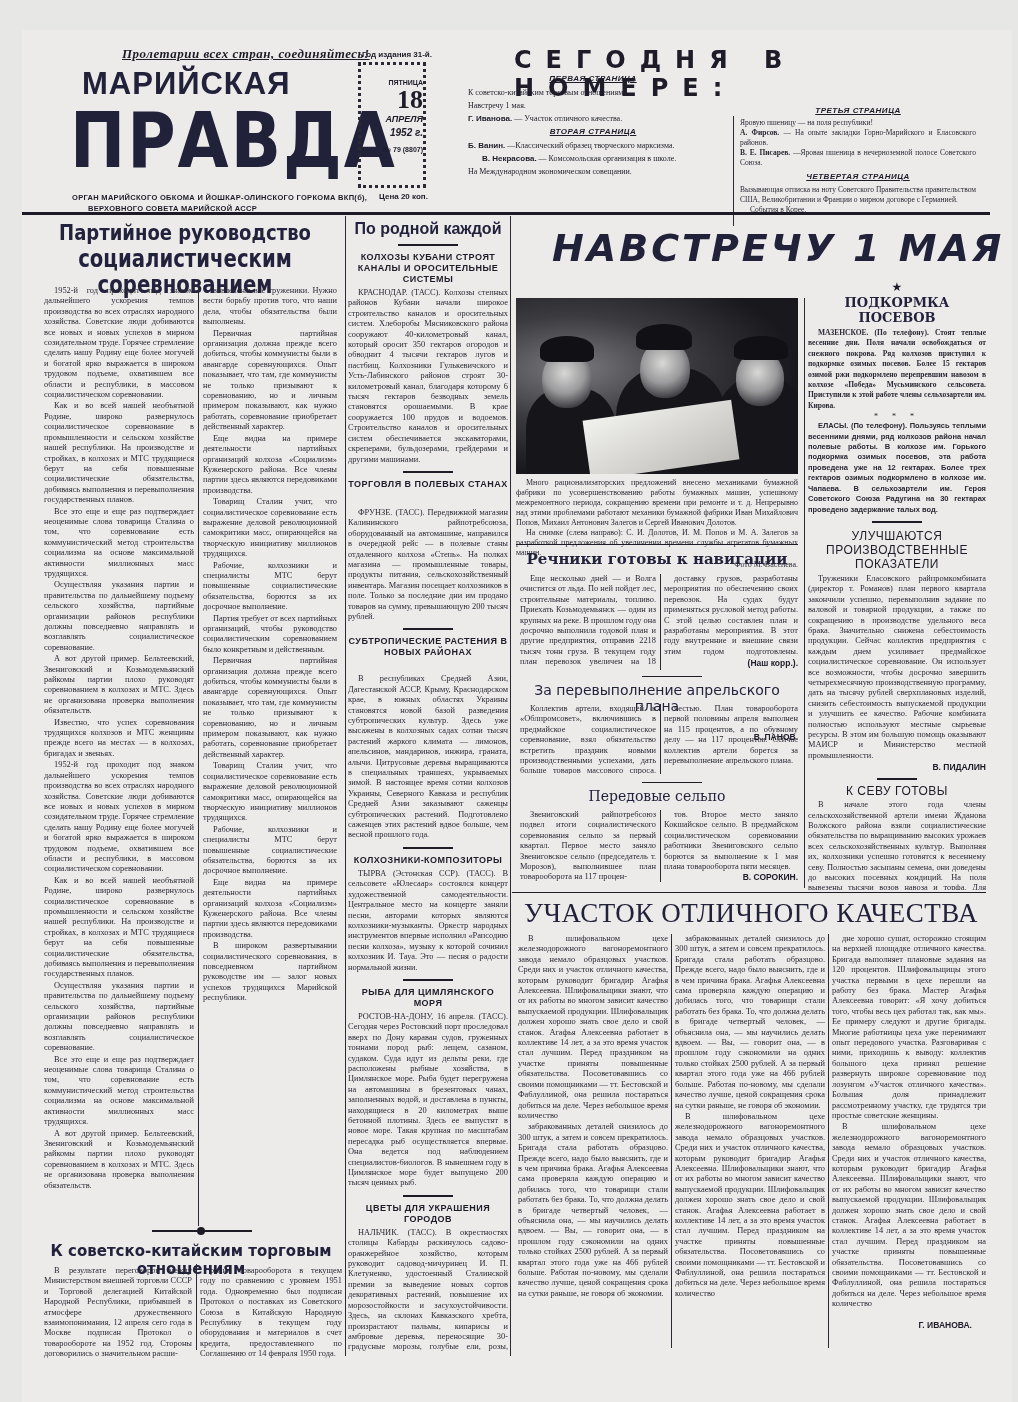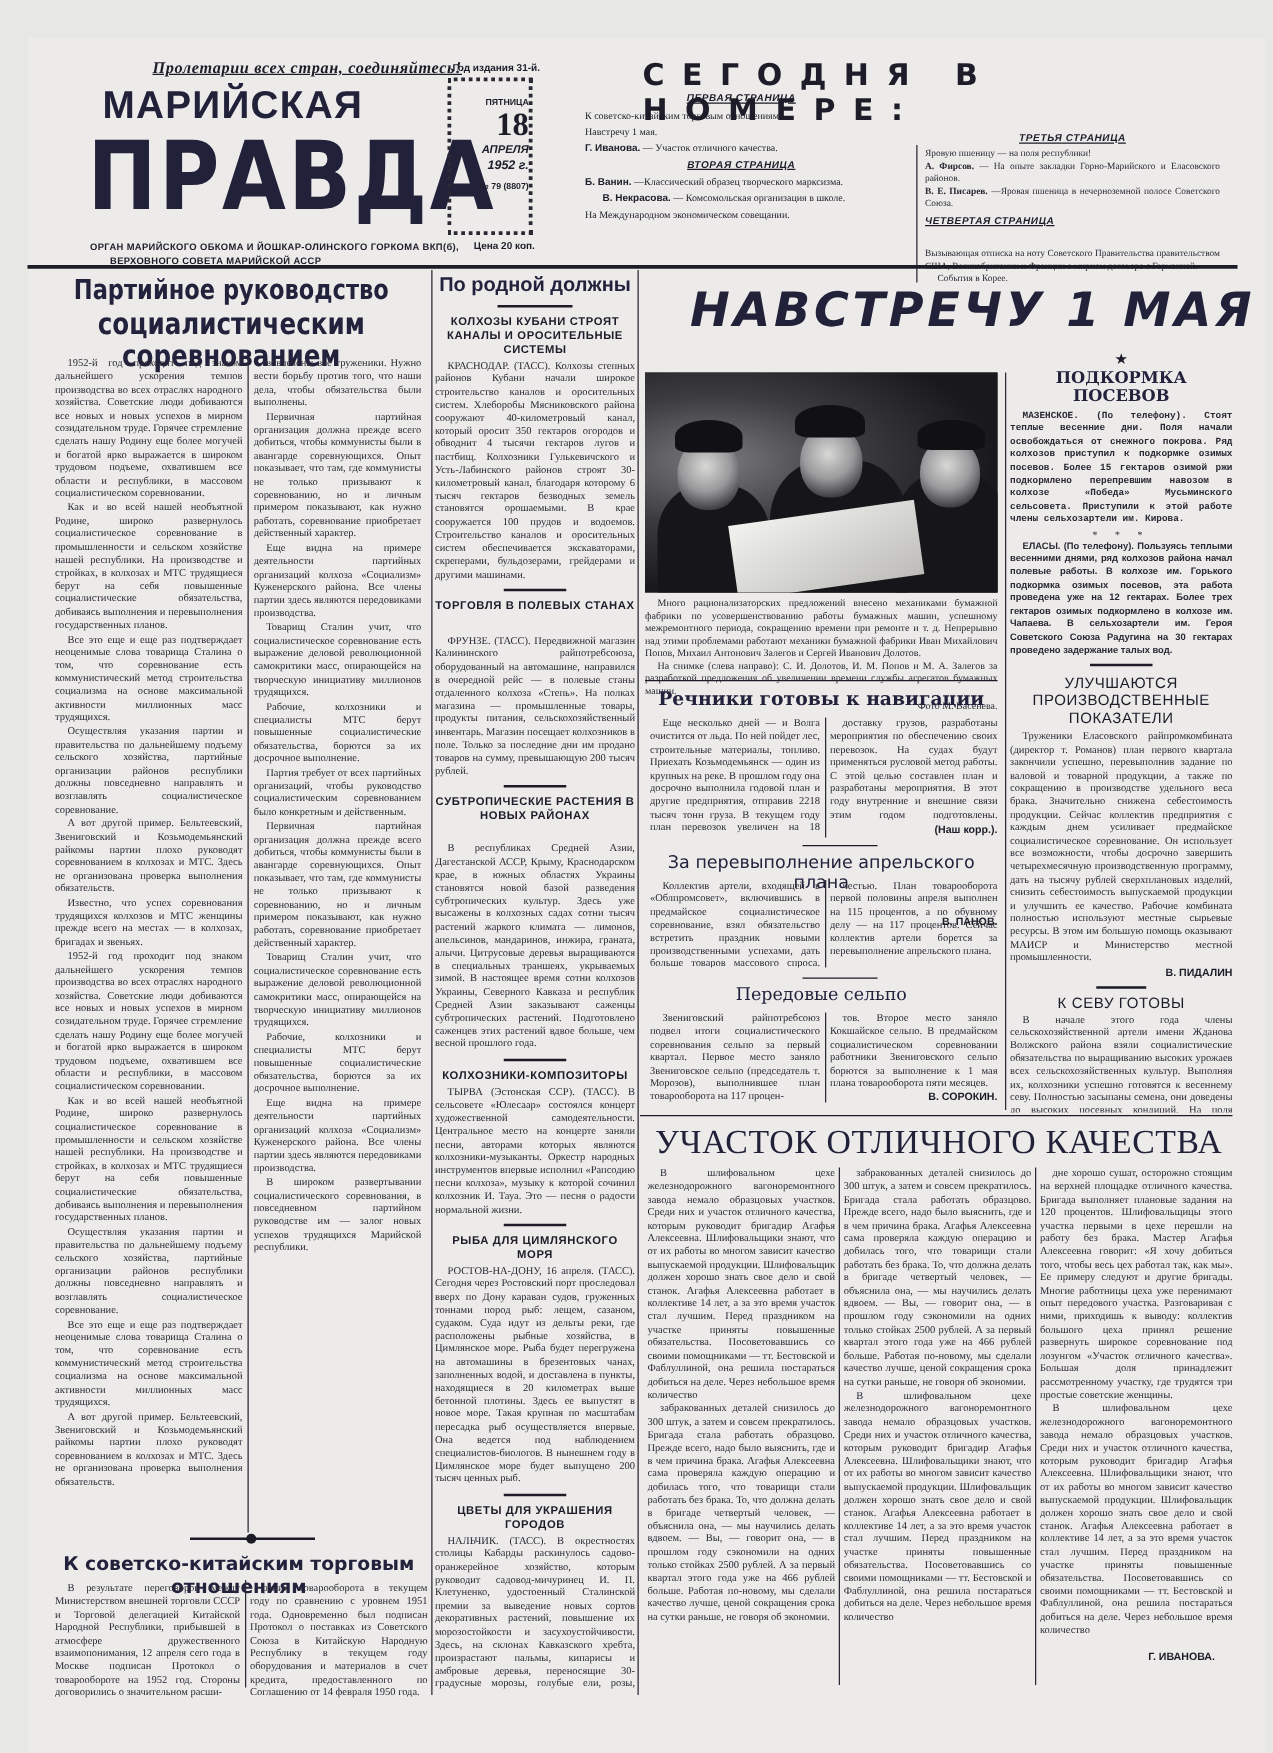--- a/index.html
+++ b/index.html
@@ -63,21 +63,21 @@
     <div class="toc-line"><b>Б. Ванин.</b> <span>—Классический образец творческого марксизма.</span></div>
     <div class="toc-line" style="padding-left:14px"><b>В. Некрасова.</b> <span>— Комсомольская организация в школе.</span></div>
     <div class="toc-line"><b></b> <span>На Международном экономическом совещании.</span></div>
   </div>
   <div class="vr" style="left:711px;top:86px;height:110px;"></div>
   <div class="abs" style="left:718px;top:76px;width:236px;">
     <div class="pg-head" style="text-align:center;margin-bottom:3px;">ТРЕТЬЯ СТРАНИЦА</div>
     <div class="caption" style="font-size:7.5px;line-height:10px;"><b></b> <span>Яровую пшеницу — на поля республики!</span></div>
     <div class="caption" style="font-size:7.5px;line-height:10px;"><b>А. Фирсов.</b> <span>— На опыте закладки Горно-Марийского и Еласовского районов.</span></div>
     <div class="caption" style="font-size:7.5px;line-height:10px;"><b>В. Е. Писарев.</b> <span>—Яровая пшеница в нечерноземной полосе Советского Союза.</span></div>
-    <div class="pg-head" style="text-align:left;margin:4px 0 17px;">ЧЕТВЕРТАЯ СТРАНИЦА</div>
+    <div class="pg-head" style="text-align:center;margin:4px 0 4px;">ЧЕТВЕРТАЯ СТРАНИЦА</div>
     <div class="caption" style="font-size:7.5px;line-height:10px;"><span>Вызывающая отписка на ноту Советского Правительства правительством США, Великобритании и Франции о мирном договоре с Германией.</span></div>
     <div class="caption" style="font-size:7.5px;line-height:10px;padding-left:10px;"><span>События в Корее.</span></div>
   </div>
 
   <div class="hr" style="left:0;top:182px;width:968px;height:3px;"></div>
 
   <div class="abs h-cond" style="left:8px;top:190px;width:310px;font-size:22px;line-height:26px;transform:scaleX(0.82);transform-origin:center top;">
     <div>Партийное руководство</div>
     <div style="font-size:24px">социалистическим соревнованием</div>
   </div>
@@ -116,21 +116,21 @@
   <div class="abs col-text" style="left:22px;top:1236px;width:148px;">
       <p>В результате переговоров между Министерством внешней торговли СССР и Торговой делегацией Китайской Народной Республики, прибывшей в атмосфере дружественного взаимопонимания, 12 апреля сего года в Москве подписан Протокол о товарообороте на 1952 год. Стороны договорились о значительном расши-</p>
     </div>
   <div class="vr" style="left:174px;top:1234px;height:86px;"></div>
   <div class="abs col-text" style="left:178px;top:1236px;width:142px;">
       <p>рении товарооборота в текущем году по сравнению с уровнем 1951 года. Одновременно был подписан Протокол о поставках из Советского Союза в Китайскую Народную Республику в текущем году оборудования и материалов в счет кредита, предоставленного по Соглашению от 14 февраля 1950 года.</p>
     </div>
 
   <div class="vr" style="left:323px;top:186px;height:1140px;"></div>
   <div class="abs" style="left:326px;top:186px;width:160px;height:1140px;overflow:hidden;">
-    <div class="h-cond" style="font-size:16px;font-family:'Liberation Sans',sans-serif;margin-top:4px;">По родной должны</div>
+    <div class="h-cond" style="font-size:16px;font-family:'Liberation Sans',sans-serif;margin-top:4px;">По родной каждой</div>
     <div class="dash" style="width:60px;"></div>
     <div class="h-sub">КОЛХОЗЫ КУБАНИ СТРОЯТ КАНАЛЫ И ОРОСИТЕЛЬНЫЕ СИСТЕМЫ</div>
     <div class="col-text" style="margin-top:3px;">
         <p>КРАСНОДАР. (ТАСС). Колхозы степных районов Кубани начали широкое строительство каналов и оросительных систем. Хлеборобы Мясниковского района сооружают 40-километровый канал, который оросит 350 гектаров огородов и обводнит 4 тысячи гектаров лугов и пастбищ. Колхозники Гулькевичского и Усть-Лабинского районов строят 30-километровый канал, благодаря которому 6 тысяч гектаров безводных земель становятся орошаемыми. В крае сооружается 100 прудов и водоемов. Строительство каналов и оросительных систем обеспечивается экскаваторами, скреперами, бульдозерами, грейдерами и другими машинами.</p>
       </div>
     <div class="dash" style="width:50px;"></div>
     <div class="h-sub">ТОРГОВЛЯ В ПОЛЕВЫХ СТАНАХ</div>
     <div class="col-text" style="margin-top:18px;">
         <p>ФРУНЗЕ. (ТАСС). Передвижной магазин Калининского райпотребсоюза, оборудованный на автомашине, направился в очередной рейс — в полевые станы отдаленного колхоза «Степь». На полках магазина — промышленные товары, продукты питания, сельскохозяйственный инвентарь. Магазин посещает колхозников в поле. Только за последние дни им продано товаров на сумму, превышающую 200 тысяч рублей.</p>
       </div>
@@ -211,21 +211,21 @@
   <div class="vr" style="left:638px;top:780px;height:72px;"></div>
   <div class="abs col-text" style="left:642px;top:780px;width:134px;">
       <p>тов. Второе место заняло Кокшайское сельпо. В предмайском социалистическом соревновании работники Звениговского сельпо борются за выполнение к 1 мая плана товарооборота пяти месяцев.</p>
     </div>
   <div class="abs sig" style="left:642px;top:842px;width:134px;">В. СОРОКИН.</div>
 
   <div class="vr" style="left:782px;top:268px;height:590px;"></div>
   <div class="abs" style="left:786px;top:250px;width:178px;height:610px;overflow:hidden;">
     <div style="text-align:center;font-size:12px;">★</div>
     <div class="h-cond" style="font-family:'DejaVu Serif',serif;font-size:13px;">ПОДКОРМКА ПОСЕВОВ</div>
-    <div class="col-text" style="font-family:Liberation Mono, monospace;font-weight:bold;font-size:7.5px;margin-top:3px;">
+    <div class="col-text" style="font-family:Liberation Serif, serif;font-weight:bold;font-size:7.5px;margin-top:3px;">
         <p>МАЗЕНСКОЕ. (По телефону). Стоят теплые весенние дни. Поля начали освобождаться от снежного покрова. Ряд колхозов приступил к подкормке озимых посевов. Более 15 гектаров озимой ржи подкормлено перепревшим навозом в колхозе «Победа» Мусьминского сельсовета. Приступили к этой работе члены сельхозартели им. Кирова.</p>
       </div>
     <div style="text-align:center;font-size:8px;letter-spacing:6px;">* * *</div>
     <div class="col-text" style="font-family:'Liberation Sans',sans-serif;font-weight:bold;font-size:7.5px;">
         <p>ЕЛАСЫ. (По телефону). Пользуясь теплыми весенними днями, ряд колхозов района начал полевые работы. В колхозе им. Горького подкормка озимых посевов, эта работа проведена уже на 12 гектарах. Более трех гектаров озимых подкормлено в колхозе им. Чапаева. В сельхозартели им. Героя Советского Союза Радугина на 30 гектарах проведено задержание талых вод.</p>
       </div>
     <div class="dash" style="width:50px;"></div>
     <div class="h-sub" style="font-size:12px;line-height:14px;font-weight:normal;">УЛУЧШАЮТСЯ ПРОИЗВОДСТВЕННЫЕ ПОКАЗАТЕЛИ</div>
     <div class="col-text" style="margin-top:3px;">
         <p>Труженики Еласовского райпромкомбината (директор т. Романов) план первого квартала закончили успешно, перевыполнив задание по валовой и товарной продукции, а также по сокращению в производстве удельного веса брака. Значительно снижена себестоимость продукции. Сейчас коллектив предприятия с каждым днем усиливает предмайское социалистическое соревнование. Он использует все возможности, чтобы досрочно завершить четырехмесячную производственную программу, дать на тысячу рублей сверхплановых изделий, снизить себестоимость выпускаемой продукции и улучшить ее качество. Рабочие комбината полностью используют местные сырьевые ресурсы. В этом им большую помощь оказывают МАИСР и Министерство местной промышленности.</p>

